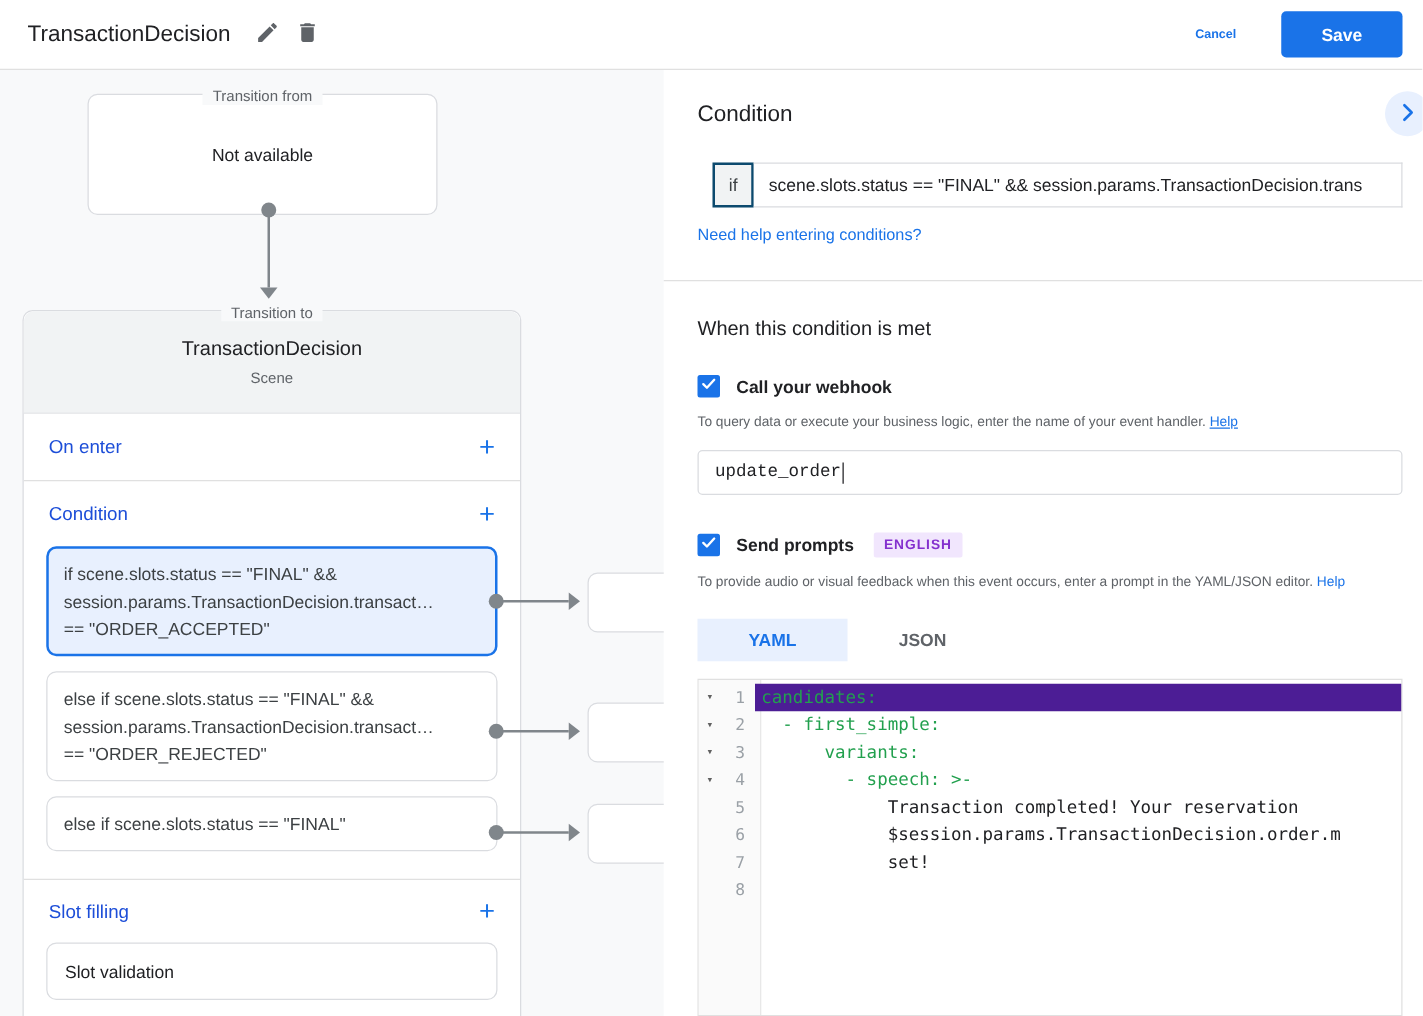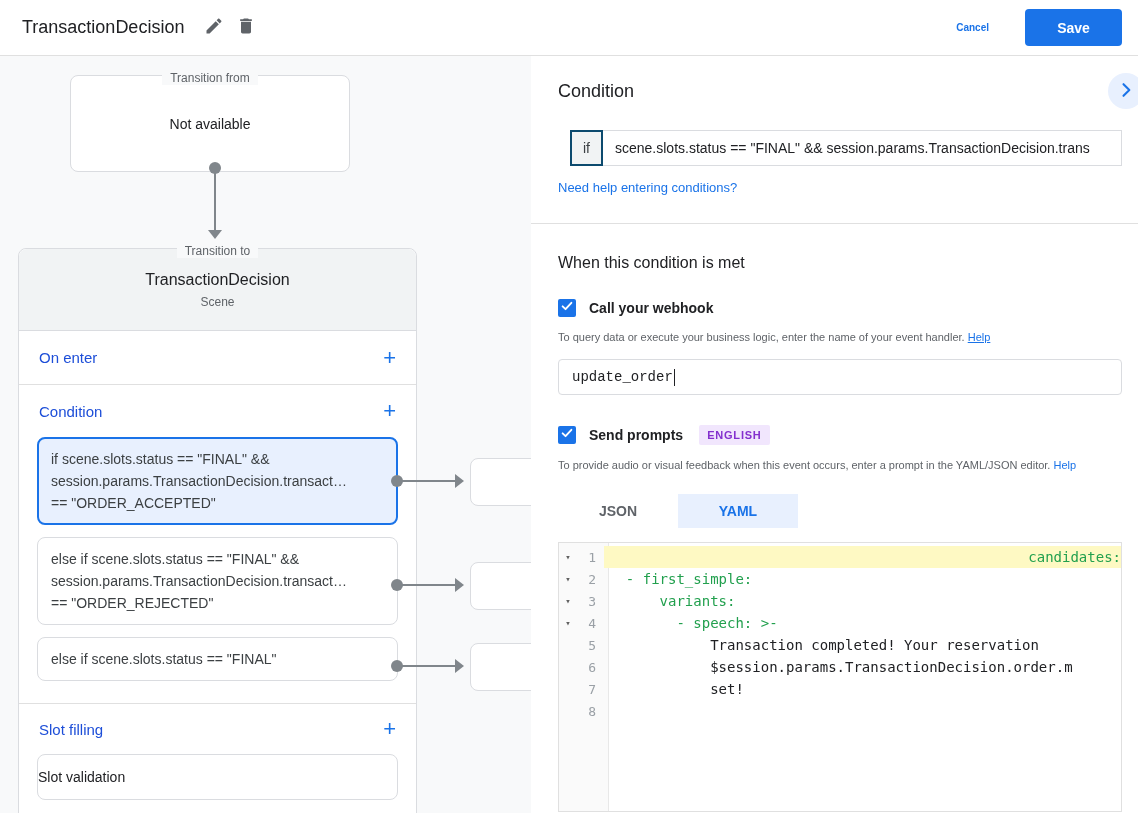--- a/index.html
+++ b/index.html
@@ -43,21 +43,21 @@
   .plus-btn { color: #1a73e8; font-size: 22px; font-weight: 400; background: none; border: none;
               cursor: pointer; line-height: 1; font-family: inherit; }
   .scene-sec { border-bottom: 1px solid #e0e0e0; padding-bottom: 10px; }
   .scene-sec.last { border-bottom: none; }
   .sec-head { height: 52px; display: flex; align-items: center; justify-content: space-between; padding: 0 20px; }
   .cond-card { margin: 0 18px 12px 18px; background: #fff; border: 1px solid #dadce0; border-radius: 8px;
                padding: 10px 13px; font-size: 14px; color: #3c4043; line-height: 22px; cursor: pointer; }
   .cond-card.selected { background: #e8f0fe; border: 2px solid #1a73e8; padding: 9px 12px; }
   .cond-card span { display: block; }
   .slot-card { margin: 0 18px; height: 46px; background: #fff; border: 1px solid #dadce0; border-radius: 8px;
-               display: flex; align-items: center; font-size: 14px; color: #202124; cursor: pointer; }
+               display: flex; align-items: center; padding-left: 14px; font-size: 14px; color: #202124; cursor: pointer; }
 
   
   .vconn { position: absolute; left: 209px; top: 106px; width: 12px; height: 78px; }
   .vconn .dot { position: absolute; left: 0; top: 0; width: 12px; height: 12px; border-radius: 50%; background: #80868b; }
   .vconn .line { position: absolute; left: 5px; top: 8px; width: 2px; height: 60px; background: #80868b; }
   .vconn .arrow { position: absolute; left: -1px; top: 68px; width: 0; height: 0;
                   border-left: 7px solid transparent; border-right: 7px solid transparent; border-top: 9px solid #80868b; }
   .hconn { position: absolute; width: 70px; height: 12px; }
   .hconn .dot { position: absolute; left: -6px; top: 0; width: 12px; height: 12px; border-radius: 50%; background: #80868b; }
   .hconn .line { position: absolute; left: 0; top: 5px; width: 58px; height: 2px; background: #80868b; }
@@ -101,21 +101,21 @@
   .editor { margin-top: 14px; height: 270px; border: 1px solid #e0e0e0; position: relative; background: #fff;
             font-family: "DejaVu Sans Mono", monospace; }
   .gutter-bg { position: absolute; left: 0; top: 0; bottom: 0; width: 50px; background: #fafafa; border-right: 1px solid #e8e8e8; }
   .cm-rows { position: relative; padding-top: 3px; }
   .cm-row { display: flex; height: 22px; align-items: center; }
   .cm-fold { width: 18px; text-align: center; font-size: 9px; color: #616161; position: relative; z-index: 1; cursor: pointer; }
   .cm-num { width: 26px; text-align: right; padding-right: 7px; font-size: 13px; color: #9aa0a6; position: relative; z-index: 1; }
   .cm-code { flex: 1; margin-left: 1px; padding-left: 5px; white-space: pre; font-size: 14px; line-height: 22px; overflow: hidden; }
   .cm-row.green .cm-code { color: #22a04e; }
   .cm-row.plain .cm-code { color: #202124; }
-  .cm-row.active .cm-code { background: #fef9c3; text-align: right; }
+  .cm-row.active .cm-code { background: #4c1d95; }
 </style>
 </head>
 <body>
 
 <div class="topbar">
   <span class="topbar-title">TransactionDecision</span>
   <button class="icon-btn">
     <span>
       <svg width="20" height="20" viewBox="0 0 24 24">
           <path fill="#5f6368" d="M3 17.25V21h3.75L17.81 9.94l-3.75-3.75L3 17.25zM20.71 7.04c.39-.39.39-1.02 0-1.41l-2.34-2.34c-.39-.39-1.02-.39-1.41 0l-1.83 1.83 3.75 3.75 1.83-1.83z"></path>
@@ -267,22 +267,22 @@
         </div>
         <span class="chk-label">Send prompts</span>
         <span class="lang-badge">ENGLISH</span>
       </div>
       <div class="desc">
         <span>To provide audio or visual feedback when this event occurs, enter a prompt in the YAML/JSON editor.</span>
         <a>Help</a>
       </div>
 
       <div class="tabs">
+        <button class="tab active">YAML</button>
         <button class="tab">JSON</button>
-        <button class="tab active">YAML</button>
       </div>
 
       <div class="editor">
         <div class="gutter-bg"></div>
         <div class="cm-rows">
           <div class="cm-row green active">
             <span class="cm-fold">▾</span>
             <span class="cm-num">1</span>
             <span class="cm-code">candidates:</span>
           </div>

